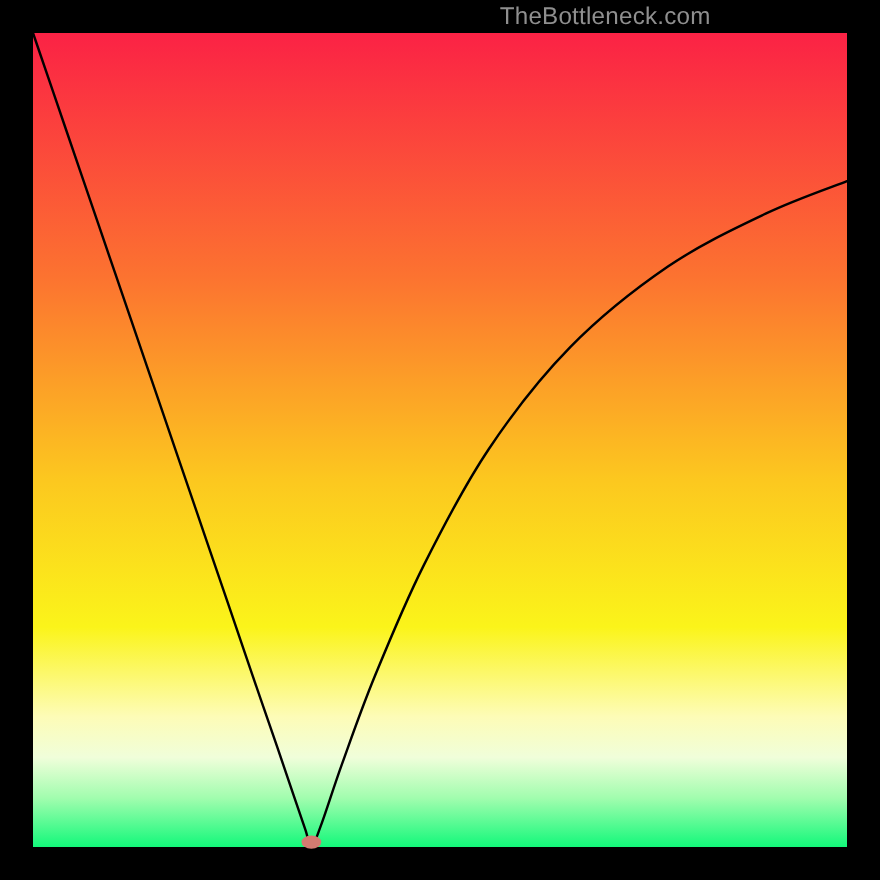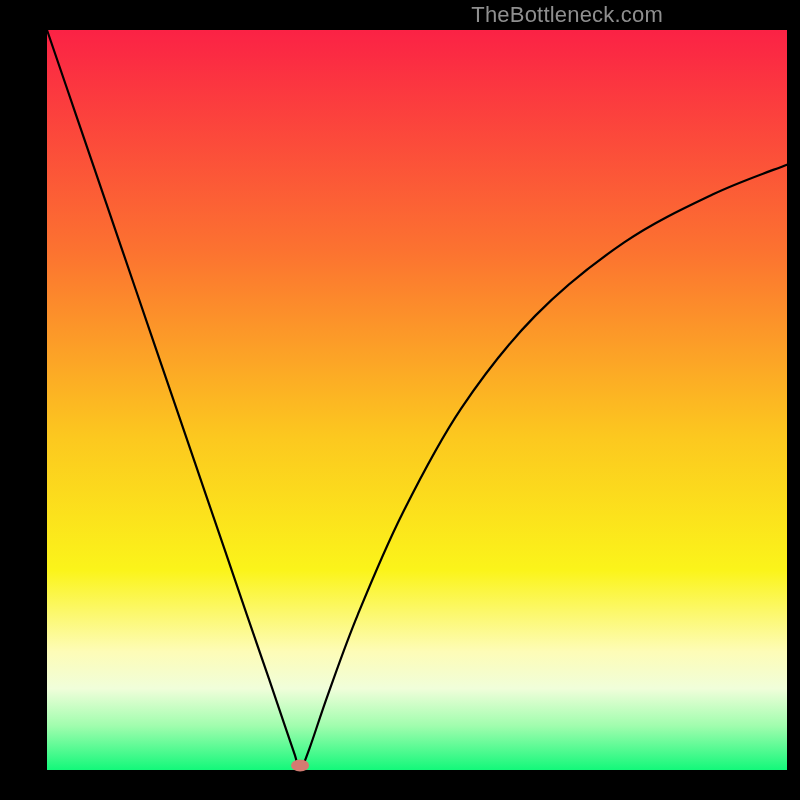--- a/index.html
+++ b/index.html
@@ -5,21 +5,21 @@
   html, body {
     margin: 0;
     padding: 0;
     width: 800px;
     height: 800px;
     background: #000;
     overflow: hidden;
   }
   .frame {
     position: absolute;
-    left: 17px;
+    left: 0;
     top: 0;
     width: 656px;
     height: 800px;
   }
   .watermark {
     position: absolute;
     top: 2px;
     right: 10px;
     font-family: Arial, Helvetica, sans-serif;
     font-size: 22px;

